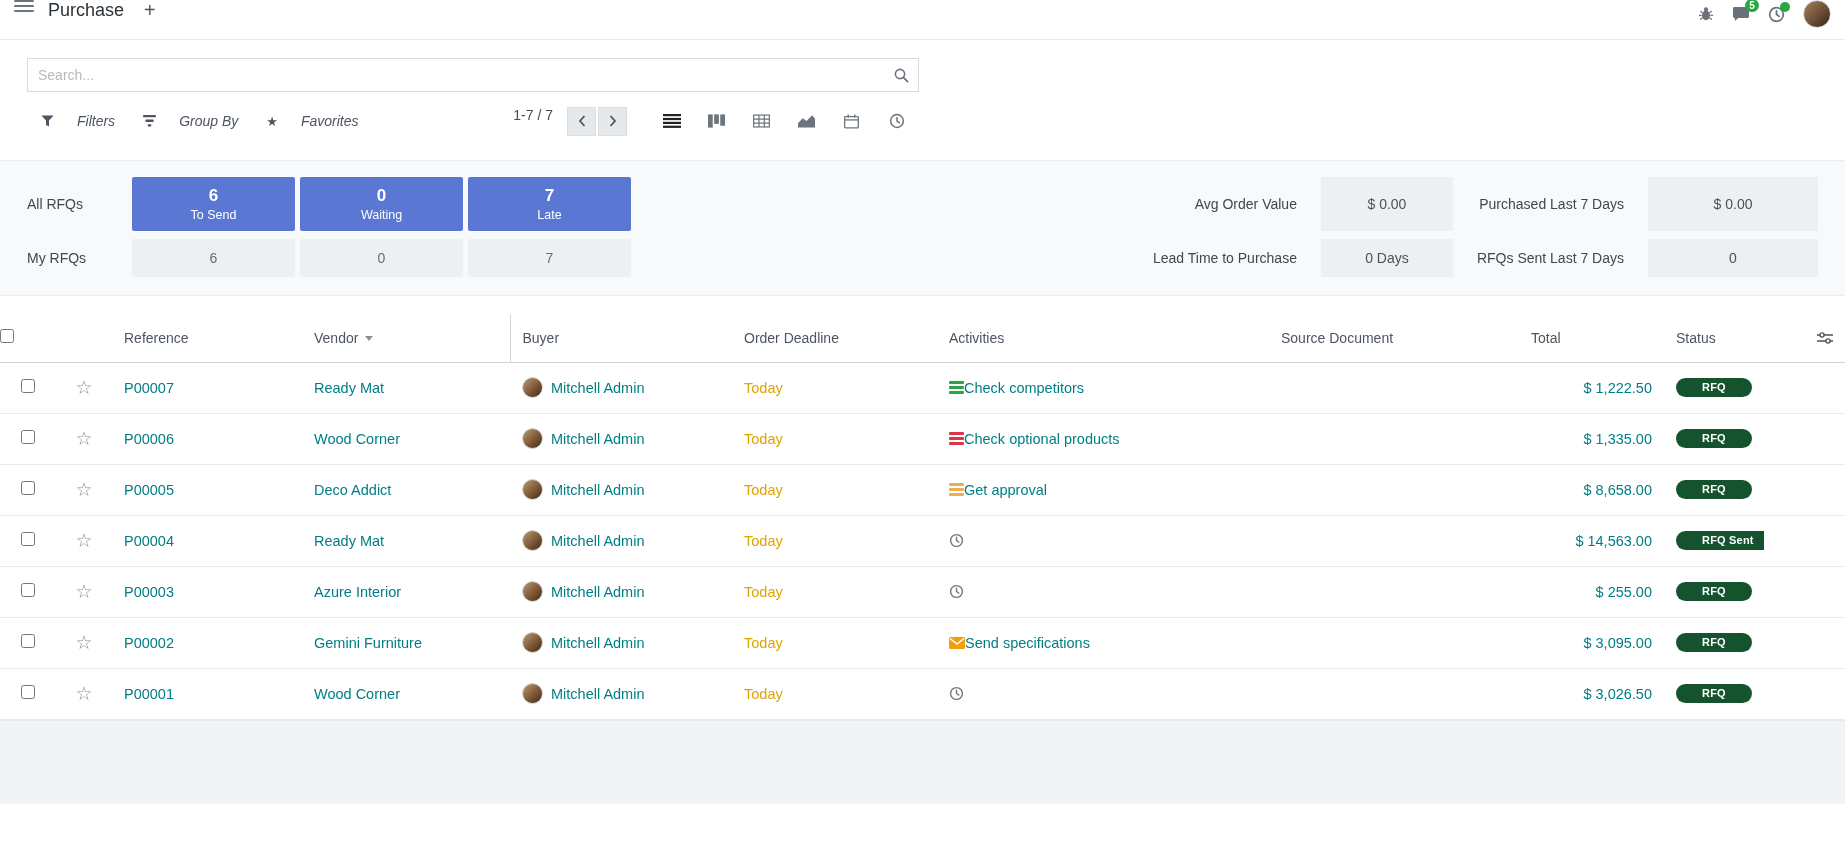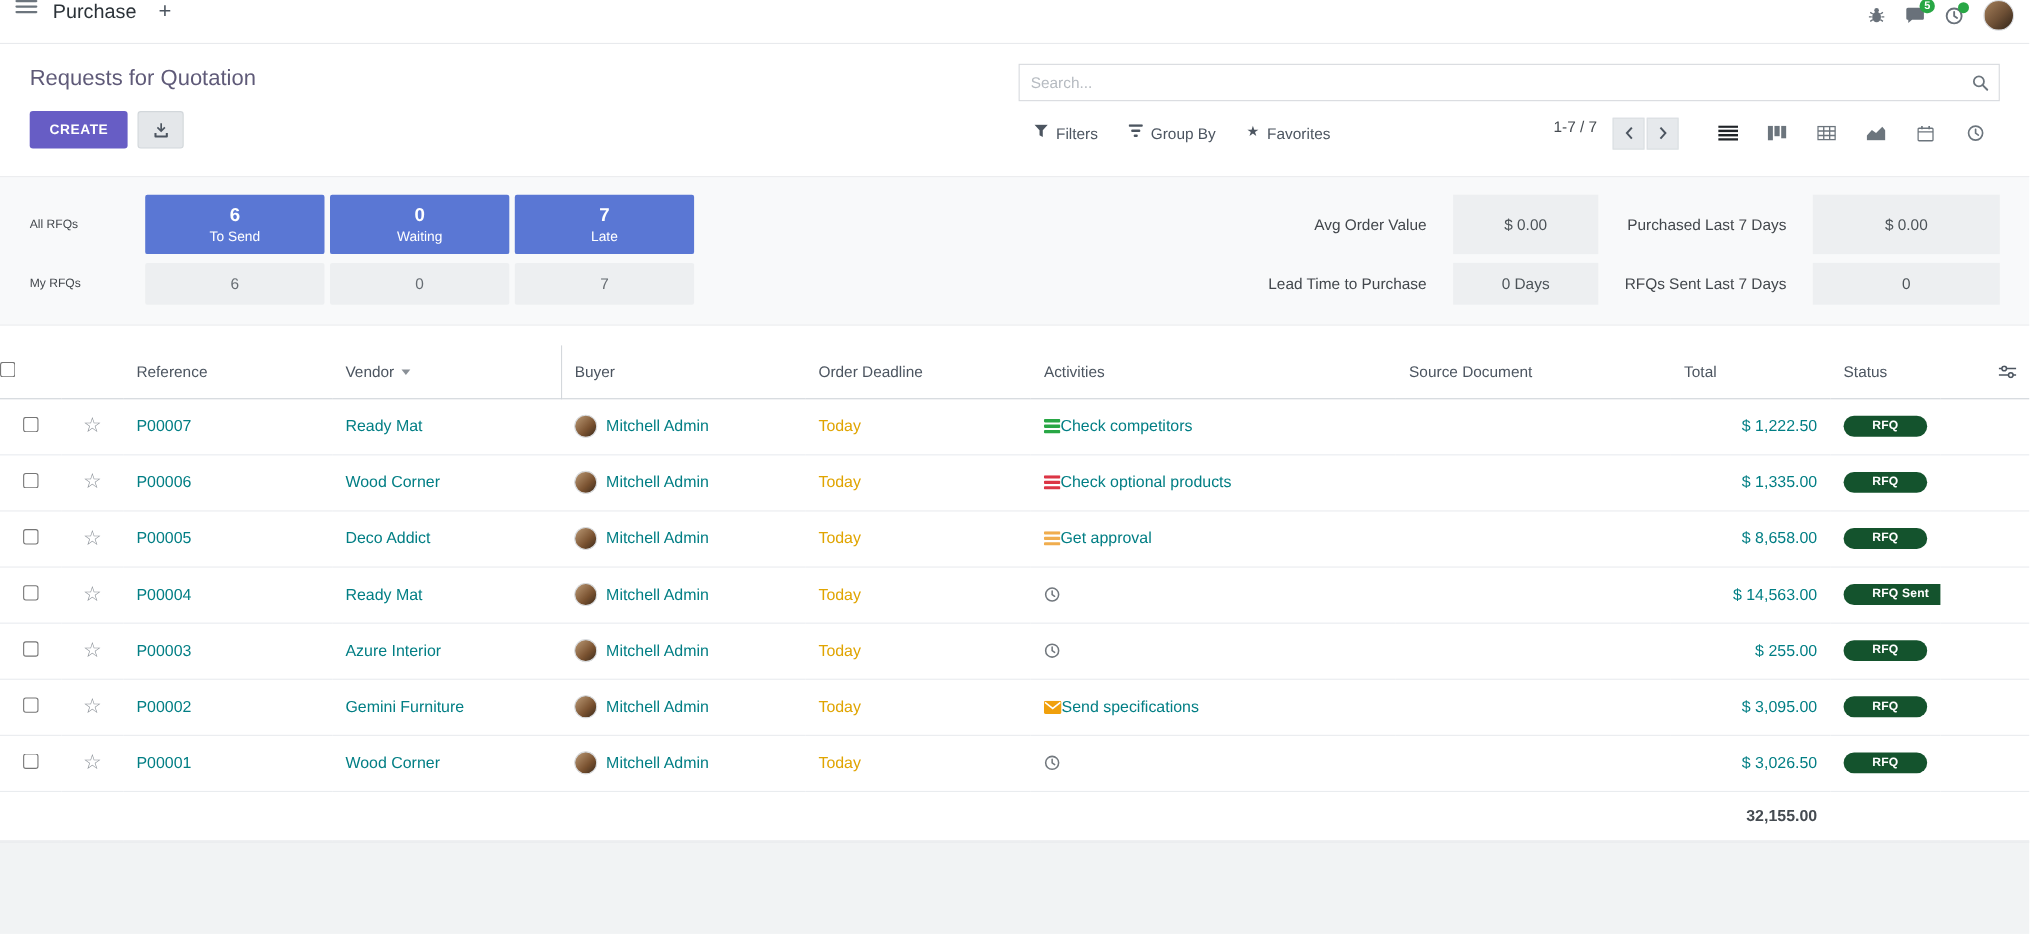--- a/index.html
+++ b/index.html
@@ -39,38 +39,38 @@
   .cp-right { width:892px; }
   .search-box { height:34px; border:1px solid #d7dade; background:#fff;
     display:flex; align-items:center; position:relative; }
   .search-box input { flex:1; border:none; outline:none; height:100%; padding:0 36px 0 10px;
     font-family:inherit; font-size:14px; color:#495057; background:transparent; }
   .search-box input::placeholder { color:#b6bbc1; }
   .search-mag { position:absolute; right:9px; color:#6c757d; cursor:pointer; display:flex; }
 
   .cp-right-bottom { display:flex; align-items:center; margin-top:12px; height:34px; }
   .search-options { display:flex; gap:28px; padding-left:14px; color:#4c5560; }
-  .search-option { display:flex; align-items:flex-start; gap:7px; cursor:pointer; font-size:14px; }
+  .search-option { display:flex; align-items:center; gap:23px; cursor:pointer; font-size:14px;font-style:italic; }
   .search-option .opt-star { font-size:13px; line-height:1; }
   .pager { margin-left:auto; display:flex; gap:14px; }
   .pager-value { color:#454b51; cursor:pointer; }
   .pager-btns { display:flex; gap:2px; }
   .pager-btn { width:29px; height:29px; background:#e6e9ec; border:1px solid #dbdfe3;
     display:flex; align-items:center; justify-content:center; color:#4c5560; cursor:pointer; }
   .view-switcher { display:flex; margin-left:22px; }
   .vs-item { width:45px; height:32px; display:flex; align-items:center; justify-content:center;
     color:#6c757d; cursor:pointer; }
   .vs-item.active { color:#1f2327; }
 
   
   .dashboard { background:#f8f9fa; border-top:1px solid #ecedef; border-bottom:1px solid #ecedef;
     padding:16px 27px 18px; display:flex; align-items:flex-start; }
   .dash-kpis { display:grid; grid-template-columns:100px 163px 163px 163px;
     grid-template-rows:54px 38px; gap:8px 5px; }
-  .dash-row-label { display:flex; align-items:center; font-size:11px; color:#42474c; }
+  .dash-row-label { display:flex; align-items:center; font-size:14px; color:#42474c; }
   .kpi-box { background:#5a77d4; color:#fff; border-radius:2px; cursor:pointer;
     display:flex; flex-direction:column; align-items:center; justify-content:center; }
   .kpi-value { font-size:17px; font-weight:600; line-height:1.2; }
   .kpi-label { font-size:12.5px; margin-top:1px; }
   .kpi-my { background:#edeff1; color:#676d73; border-radius:2px; cursor:pointer;
     display:flex; align-items:center; justify-content:center; font-size:14px; }
 
   .dash-stats { margin-left:auto; display:grid;
     grid-template-columns:220px 132px auto 170px; grid-template-rows:54px 38px;
     column-gap:24px; row-gap:8px; align-items:stretch; }
@@ -143,32 +143,20 @@
           <circle cx="8" cy="8" r="6.4" fill="none" stroke="currentColor" stroke-width="1.6"></circle>
           <path d="M8 4.5V8l2.5 1.8" fill="none" stroke="currentColor" stroke-width="1.6" stroke-linecap="round"></path>
         </svg>
       <span class="dot-badge"></span>
     </div>
     <div class="nav-avatar"></div>
   </div>
 </div>
 
 <div class="control-panel">
-  <div class="cp-left">
-    <div class="cp-title">Requests for Quotation</div>
-    <div class="cp-buttons">
-      <button class="btn-create">CREATE</button>
-      <div class="btn-export">
-        <svg viewBox="0 0 16 16" width="15" height="15" fill="currentColor">
-            <path d="M7.2 1h1.6v5.8l2.3-2.3 1.1 1.1L8 9.8 3.8 5.6l1.1-1.1 2.3 2.3z"></path>
-            <path d="M1.5 10.5h2V13h9v-2.5h2V14a1 1 0 0 1-1 1h-11a1 1 0 0 1-1-1z"></path>
-          </svg>
-      </div>
-    </div>
-  </div>
 
   <div class="cp-right">
     <div class="search-box">
       <input type="text" placeholder="Search..." style="">
       <span class="search-mag">
         <svg viewBox="0 0 16 16" width="16" height="16">
             <circle cx="7" cy="7" r="4.6" fill="none" stroke="currentColor" stroke-width="1.6"></circle>
             <path d="M10.4 10.4l4.2 4.2" stroke="currentColor" stroke-width="1.8" stroke-linecap="round"></path>
           </svg>
       </span>
@@ -534,21 +522,16 @@
               </svg>
             </span>
       </div>
         </td>
       <td><span></span></td>
       <td class="c-right"><span class="amount">$ 3,026.50</span></td>
       <td><span class="badge">RFQ</span></td>
       <td></td>
     </tr>
 
-    <tr class="footer-row">
-      <td colspan="8"></td>
-      <td class="c-right">32,155.00</td>
-      <td colspan="2"></td>
-    </tr>
   </tbody>
 </table>
 
 <div class="bottom-band"></div>
 
 </body></html>

